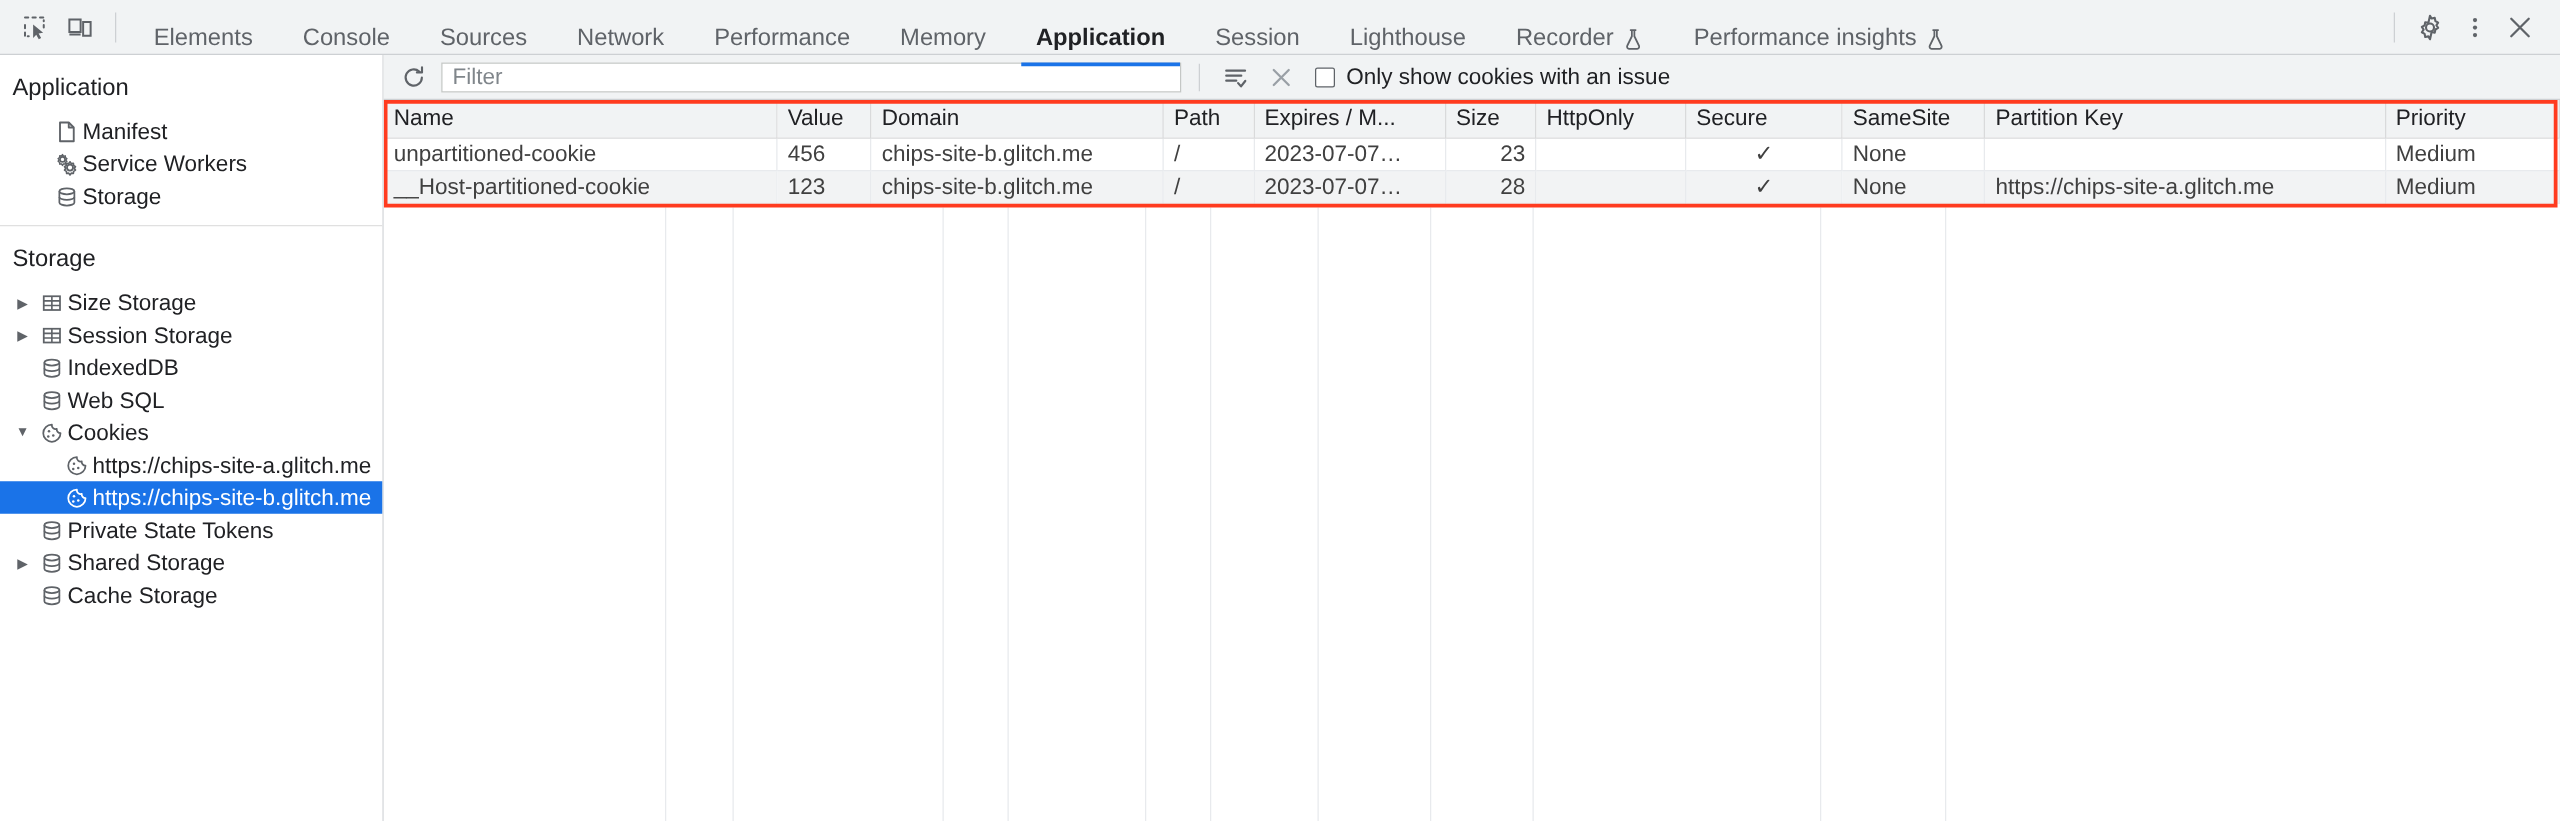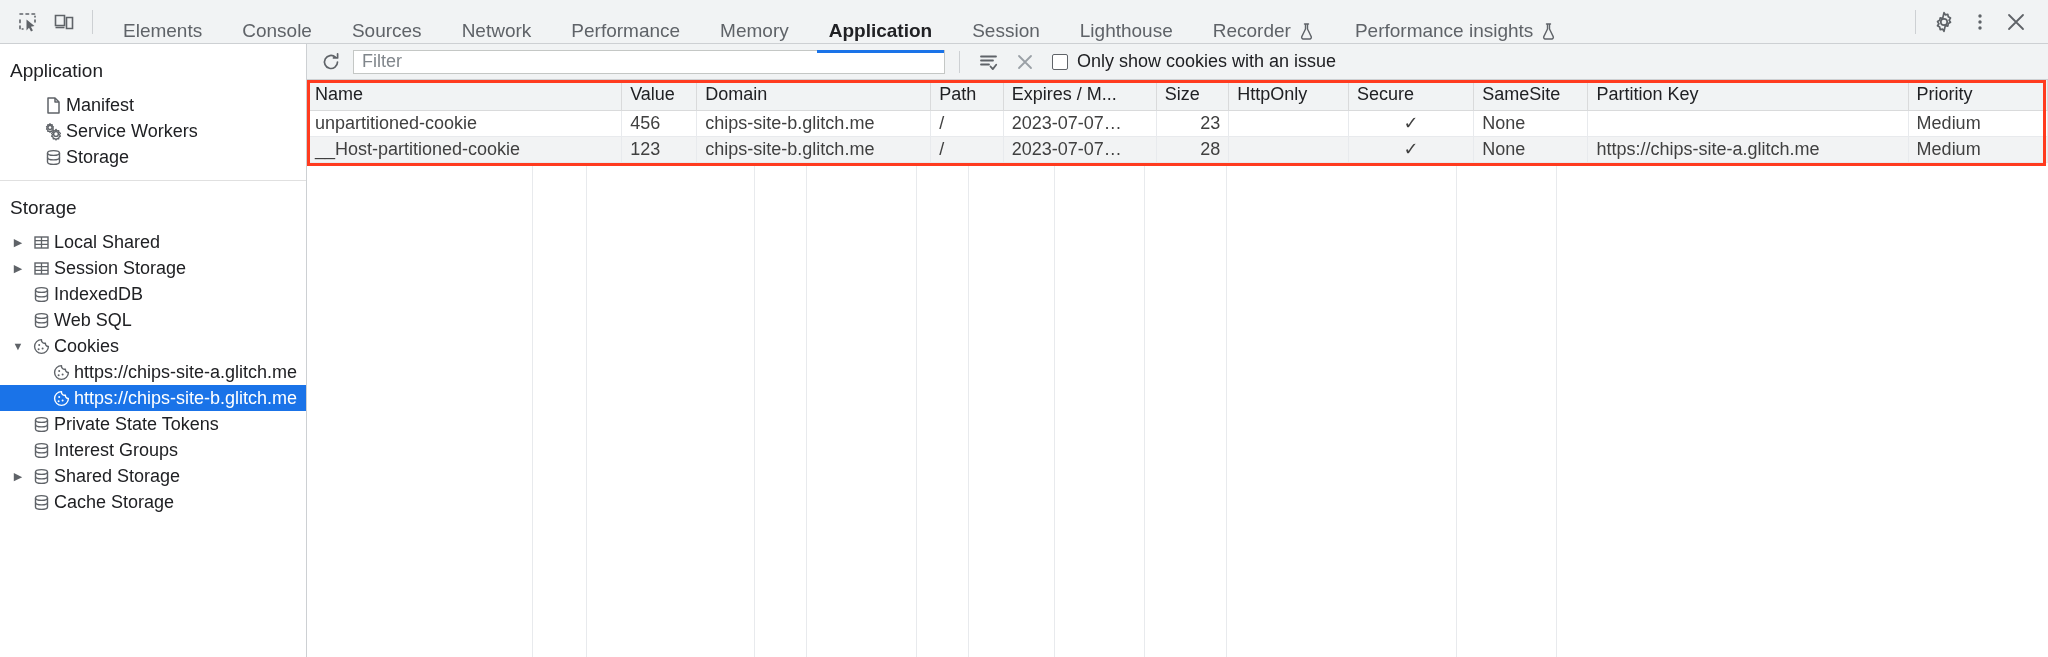--- a/index.html
+++ b/index.html
@@ -446,21 +446,21 @@
         <div class="side-title">Storage</div>
 
         <div class="tree-row ind-2">
           <span class="twisty">▶</span>
           <span class="tree-icon">
             <svg width="19" height="19" viewBox="0 0 19 19" fill="none">
               <rect x="3" y="4" width="13" height="11" stroke="#5f6368" stroke-width="1.4"></rect>
               <path d="M3 7.7h13M3 11.4h13M9.5 4v11" stroke="#5f6368" stroke-width="1.3"></path>
             </svg>
           </span>
-          <span class="tree-label">Local Shared</span>
+          <span class="tree-label">Size Storage</span>
         </div>
 
         <div class="tree-row ind-2">
           <span class="twisty">▶</span>
           <span class="tree-icon">
             <svg width="19" height="19" viewBox="0 0 19 19" fill="none">
               <rect x="3" y="4" width="13" height="11" stroke="#5f6368" stroke-width="1.4"></rect>
               <path d="M3 7.7h13M3 11.4h13M9.5 4v11" stroke="#5f6368" stroke-width="1.3"></path>
             </svg>
           </span>
@@ -535,31 +535,20 @@
           <span class="tree-icon">
             <svg width="19" height="19" viewBox="0 0 19 19" fill="none">
               <ellipse cx="9.5" cy="5" rx="6" ry="2.4" stroke="#5f6368" stroke-width="1.4"></ellipse>
               <path d="M3.5 5v4.5c0 1.3 2.7 2.4 6 2.4s6-1.1 6-2.4V5" stroke="#5f6368" stroke-width="1.4"></path>
               <path d="M3.5 9.5V14c0 1.3 2.7 2.4 6 2.4s6-1.1 6-2.4V9.5" stroke="#5f6368" stroke-width="1.4"></path>
             </svg>
           </span>
           <span class="tree-label">Private State Tokens</span>
         </div>
 
-        <div class="tree-row ind-2">
-          <span class="twisty"></span>
-          <span class="tree-icon">
-            <svg width="19" height="19" viewBox="0 0 19 19" fill="none">
-              <ellipse cx="9.5" cy="5" rx="6" ry="2.4" stroke="#5f6368" stroke-width="1.4"></ellipse>
-              <path d="M3.5 5v4.5c0 1.3 2.7 2.4 6 2.4s6-1.1 6-2.4V5" stroke="#5f6368" stroke-width="1.4"></path>
-              <path d="M3.5 9.5V14c0 1.3 2.7 2.4 6 2.4s6-1.1 6-2.4V9.5" stroke="#5f6368" stroke-width="1.4"></path>
-            </svg>
-          </span>
-          <span class="tree-label">Interest Groups</span>
-        </div>
 
         <div class="tree-row ind-2">
           <span class="twisty">▶</span>
           <span class="tree-icon">
             <svg width="19" height="19" viewBox="0 0 19 19" fill="none">
               <ellipse cx="9.5" cy="5" rx="6" ry="2.4" stroke="#5f6368" stroke-width="1.4"></ellipse>
               <path d="M3.5 5v4.5c0 1.3 2.7 2.4 6 2.4s6-1.1 6-2.4V5" stroke="#5f6368" stroke-width="1.4"></path>
               <path d="M3.5 9.5V14c0 1.3 2.7 2.4 6 2.4s6-1.1 6-2.4V9.5" stroke="#5f6368" stroke-width="1.4"></path>
             </svg>
           </span>

